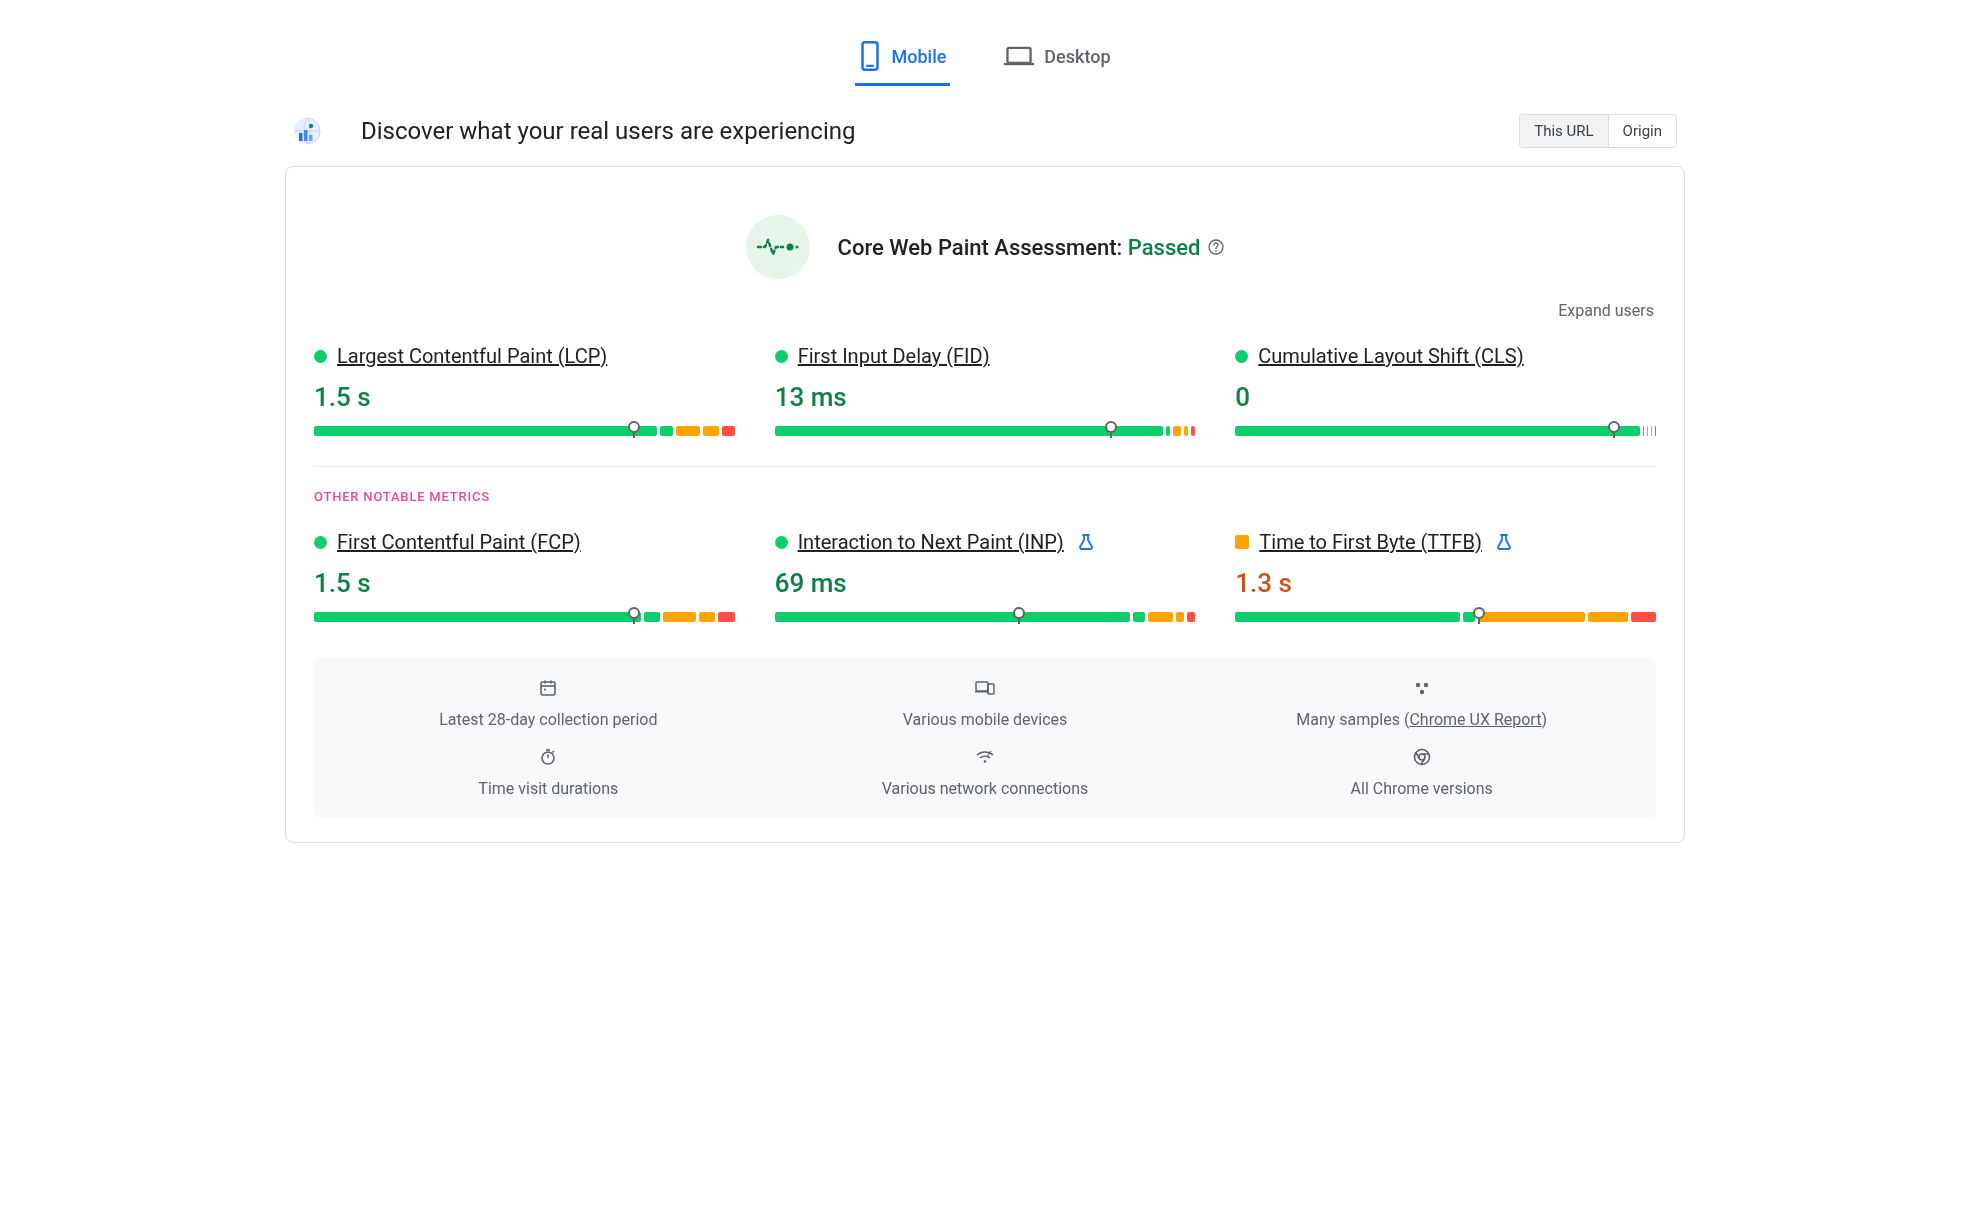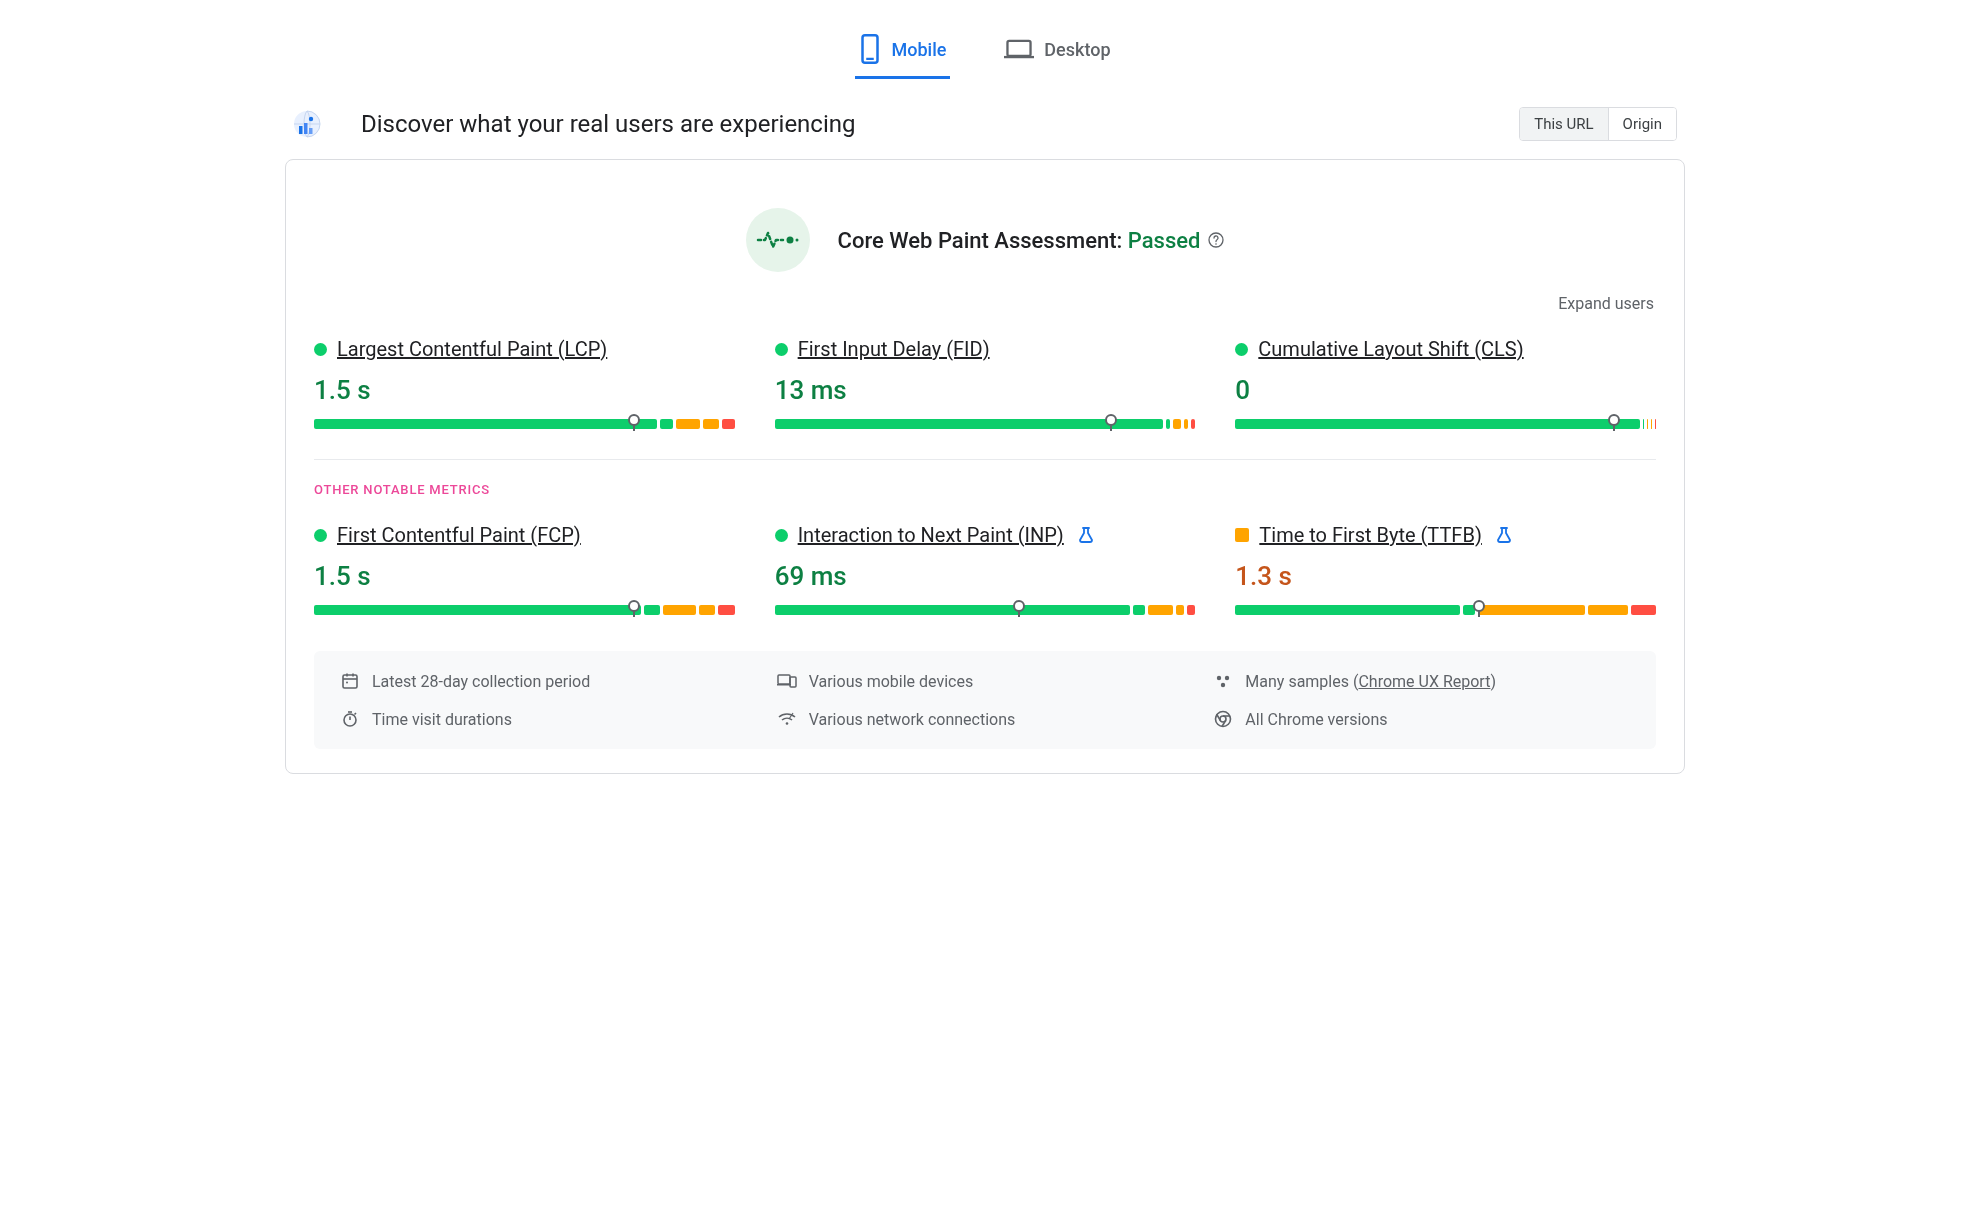--- a/index.html
+++ b/index.html
@@ -1,18 +1,18 @@
 <!DOCTYPE html>
 <html><head>
 <meta charset="utf-8">
 <style>
 * { margin: 0; padding: 0; box-sizing: border-box; font-family: 'Roboto', -apple-system, BlinkMacSystemFont, 'Segoe UI', Arial, sans-serif; }
 body { background: #fff; padding: 12px; }
 
-.container { max-width: 1400px; margin: 0 auto; }
+.container { max-width: 1400px; margin: 7px auto; }
 
 .tabs { display: flex; justify-content: center; gap: 50px; padding: 10px 0 0; }
 .tab { display: flex; align-items: center; gap: 10px; padding: 12px 4px; cursor: pointer; color: #5f6368; font-size: 18px; font-weight: 500; border-bottom: 3px solid transparent; }
 .tab.active { color: #1a73e8; border-bottom-color: #1a73e8; }
 .tab-icon { display: inline-flex; }
 
 .header-row { display: flex; align-items: center; justify-content: space-between; padding: 28px 8px 18px; }
 .header-left { display: flex; align-items: center; gap: 40px; }
 .globe-icon { width: 28px; height: 28px; border-radius: 50%; display: inline-flex; align-items: center; justify-content: center; }
 .header-title { font-size: 24px; font-weight: 400; color: #202124; }
@@ -49,21 +49,21 @@
 .seg.green { background: #0cce6b; }
 .seg.orange { background: #ffa400; }
 .seg.red { background: #ff4e42; }
 .marker { position: absolute; top: -5px; width: 12px; height: 12px; border: 2px solid #5f6368; border-radius: 50%; background: #fff; transform: translateX(-50%); }
 .marker::after { content: ''; position: absolute; left: 50%; bottom: -7px; width: 2px; height: 6px; background: #5f6368; transform: translateX(-50%); }
 
 .divider { height: 1px; background: #e8eaed; margin: 30px 0 22px; }
 .section-label { font-size: 13px; font-weight: 500; color: #ec4899; letter-spacing: 0.8px; margin-bottom: 26px; }
 
 .footer-info { margin-top: 36px; background: #f8f9fa; border-radius: 6px; padding: 20px 26px; display: grid; grid-template-columns: repeat(3, 1fr); row-gap: 18px; column-gap: 20px; }
-.info-item { display: flex; align-items: center; gap: 12px; color: #5f6368; font-size: 16px; }
+.info-item { display: flex; align-items: center; gap: 12px; color: #5f6368; font-size: 16px; flex-direction: column; }
 .info-item a { color: #5f6368; text-decoration: underline; cursor: pointer; }
 .mini-icon { width: 20px; height: 20px; display: inline-flex; align-items: center; justify-content: center; color: #5f6368; flex-shrink: 0; }
 </style>
 </head>
 <body>
 
 <div class="container">
 
   <div class="tabs">
     <div class="tab active">

